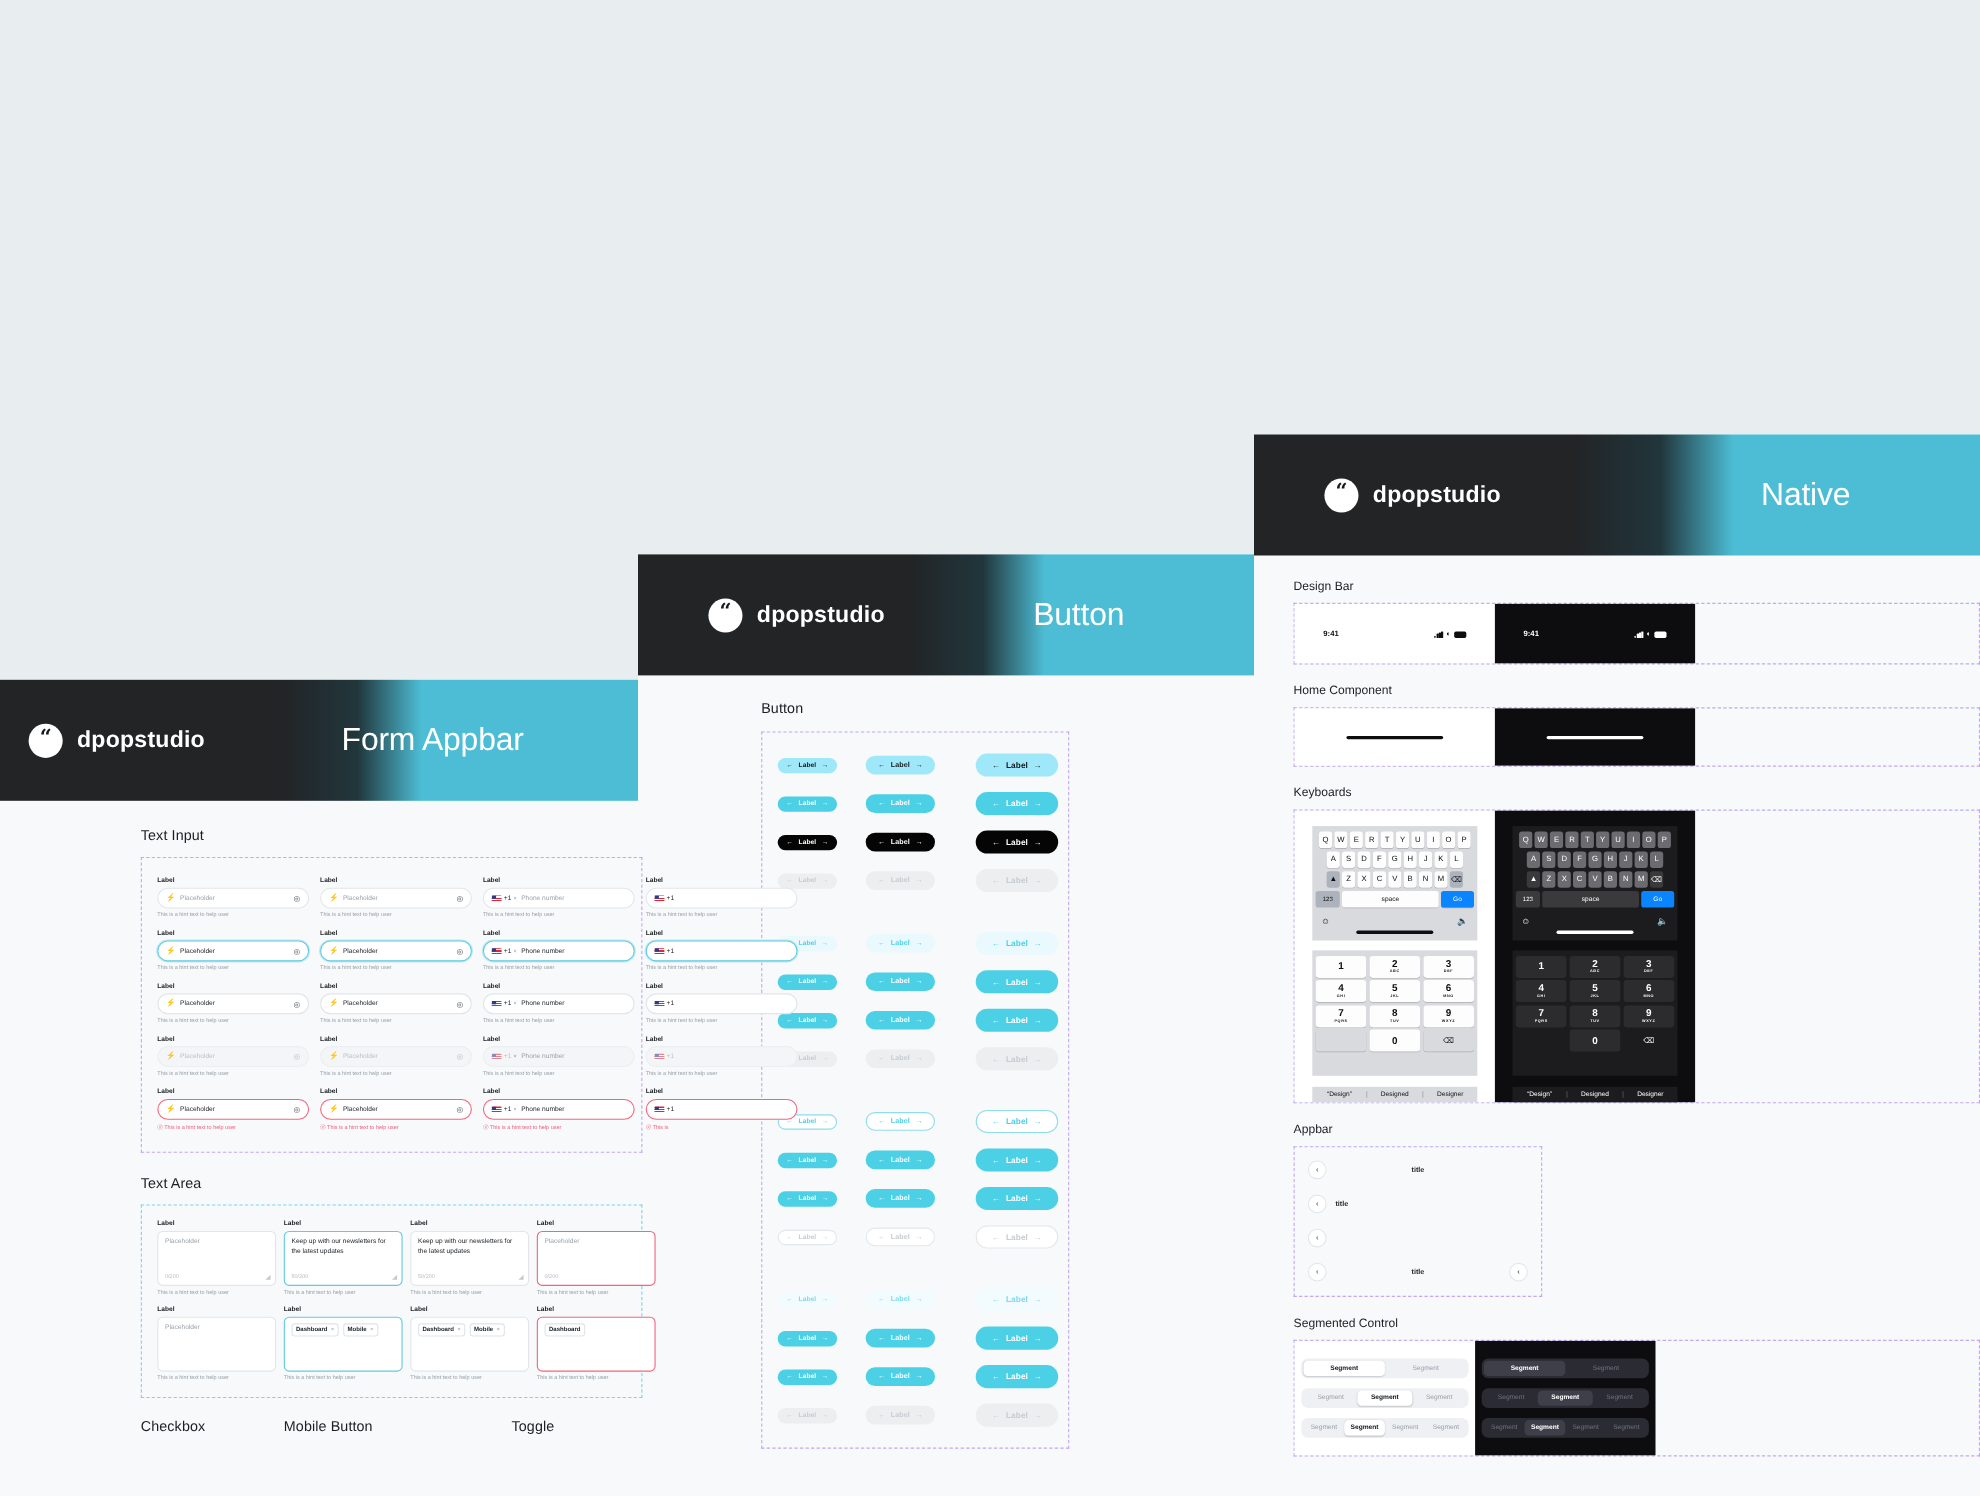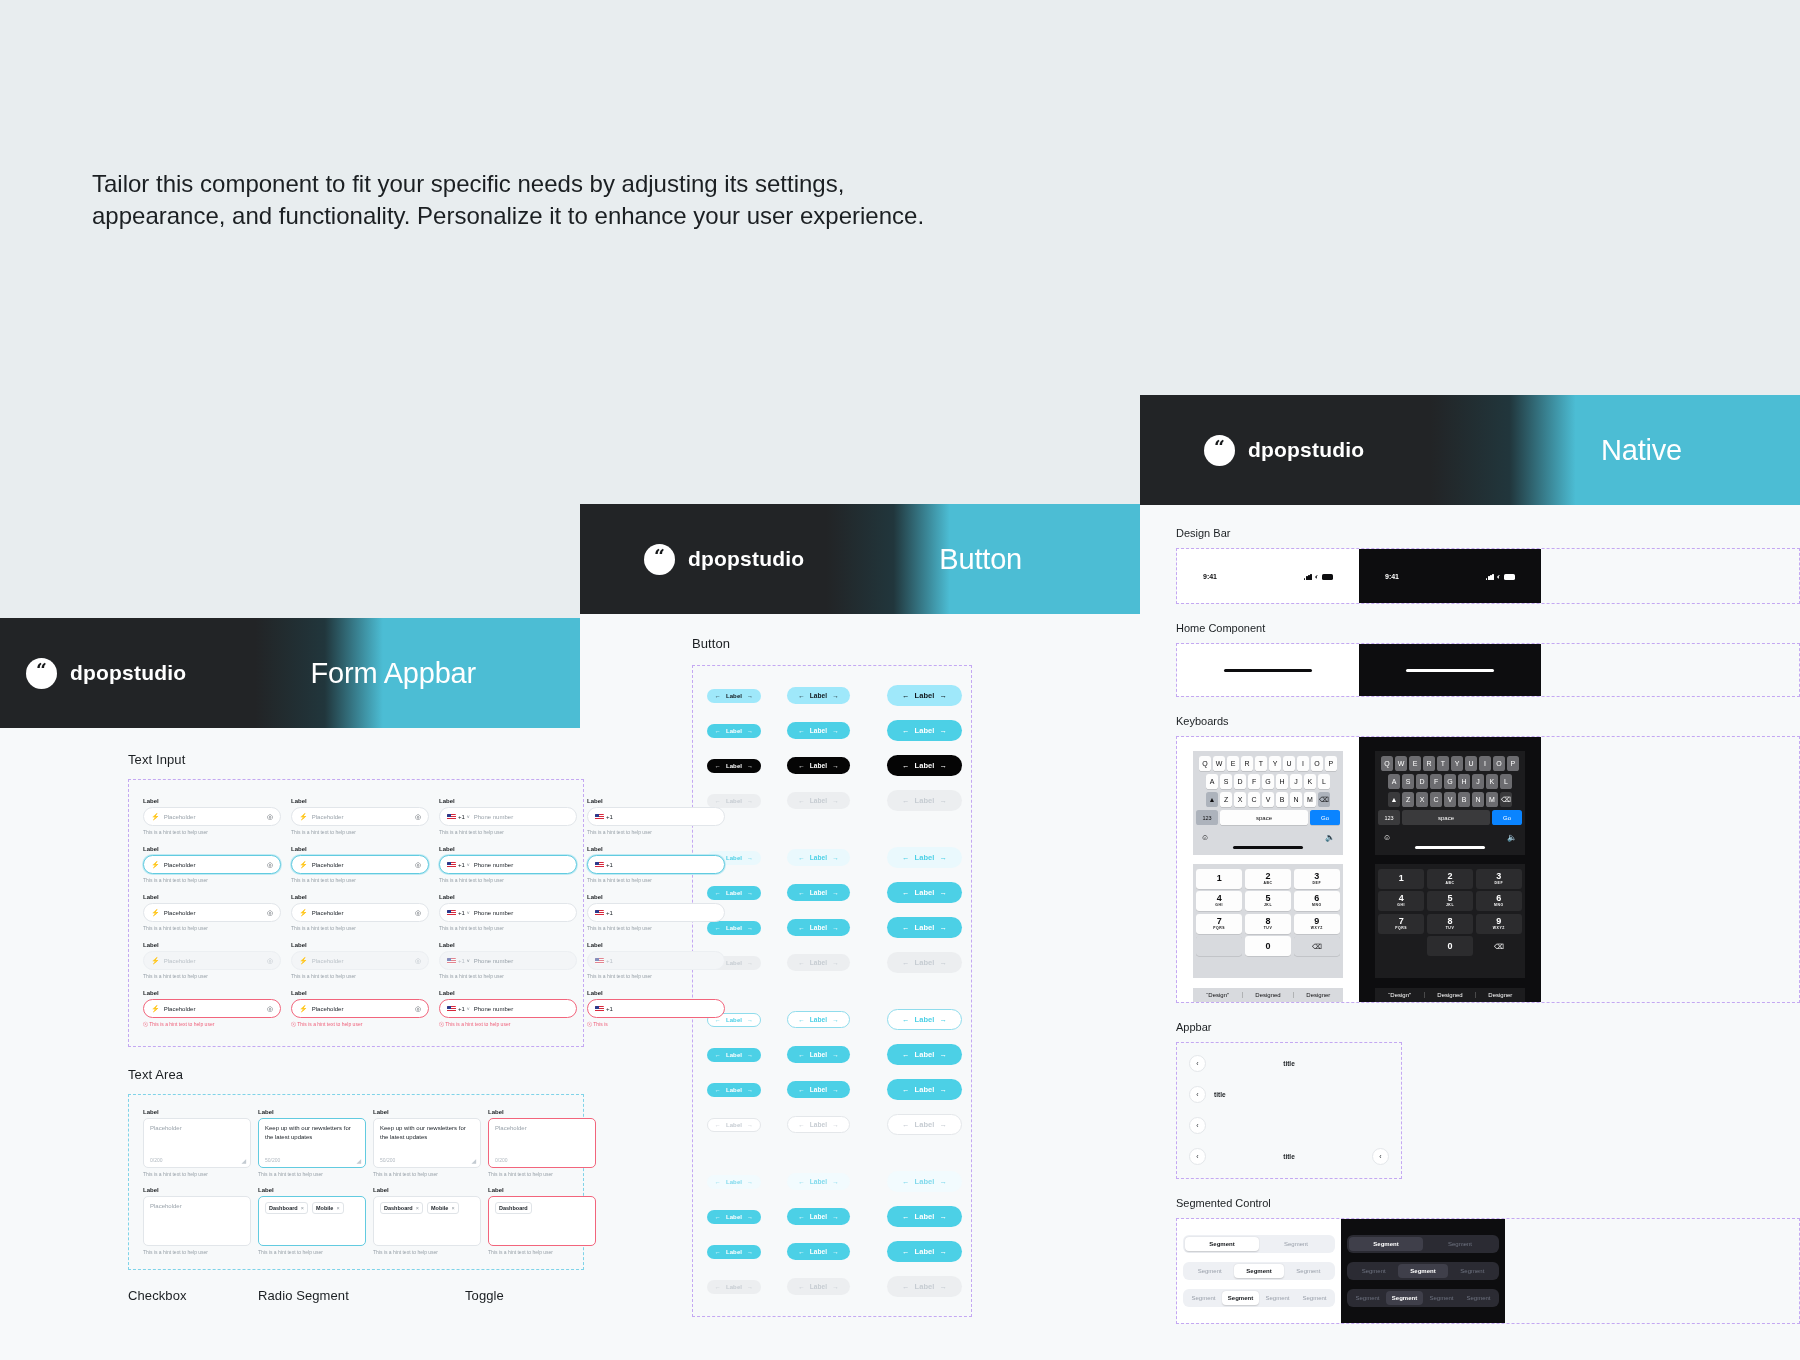--- a/index.html
+++ b/index.html
@@ -245,21 +245,20 @@
   .ab-title { font-size: 6.5px; font-weight:700; color:#1b1f22; }
   .ab-center { position:absolute; left:50%; transform: translateX(-50%); }
   .ab-right { margin-left:auto; }
 </style>
 </head>
 <body>
 
 <div id="stage">
 
   <section class="hero">
-    <p>Tailor this component to fit your specific needs by adjusting its settings, appearance, and functionality. Personalize it to enhance your user experience.</p>
   </section>
 
   <section class="panel panel-native">
     <div class="banner">
       <div class="brand">
         <span class="logo-dot">“</span>
         <span class="brand-name">dpopstudio</span>
       </div>
       <div class="banner-title">Native</div>
     </div>
@@ -1261,20 +1260,20 @@
                 </span>
             </div>
           </div>
           <div class="fi-hint">This is a hint text to help user</div>
         </div>
 
       </div>
 
       <div class="bot-heads" style="padding-left:0">
         <div class="sec-head">Checkbox</div>
-        <div class="sec-head">Radio Segment</div>
+        <div class="sec-head">Mobile Button</div>
         <div class="sec-head">Toggle</div>
       </div>
 
     </div>
   </section>
 
 </div>
 
 </body></html>

